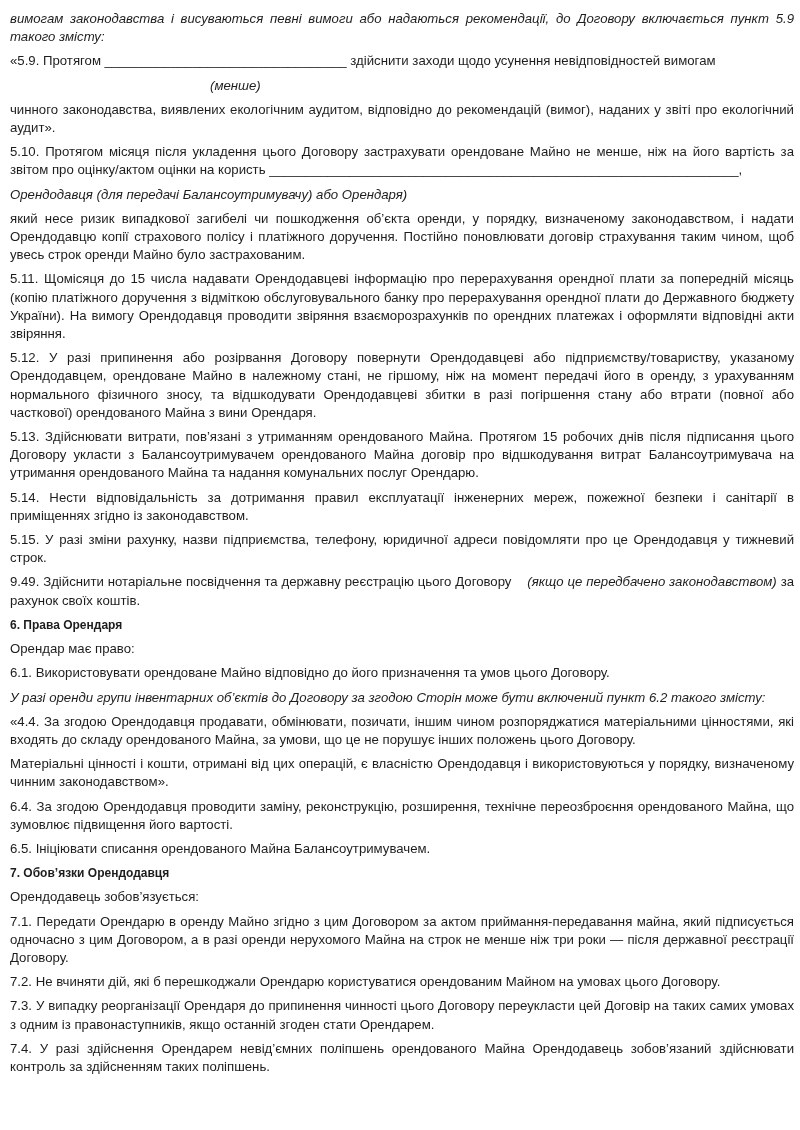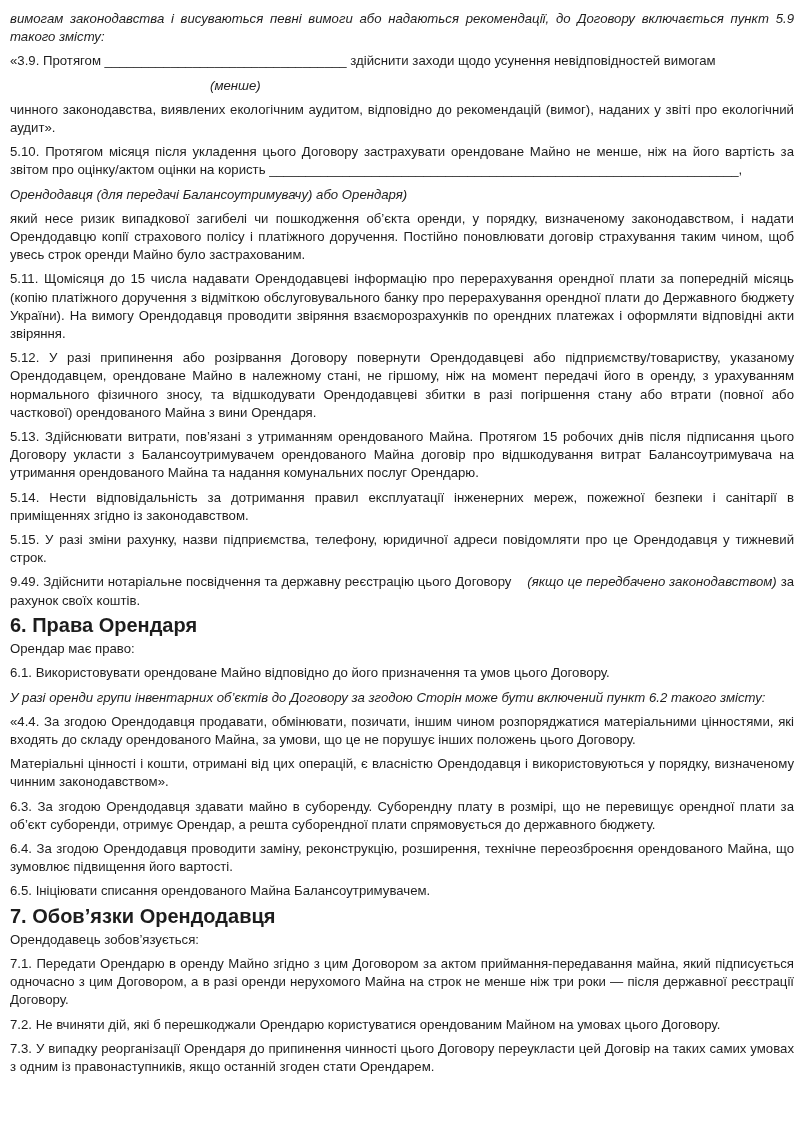--- a/index.html
+++ b/index.html
@@ -24,52 +24,51 @@
     text-indent: 200px;
     margin-top: -1px;
   }
   .caption-right {
     text-align: right;
     font-style: italic;
     padding-right: 4px;
   }
   .heading {
     font-weight: bold;
-    font-size: 20px;
+    font-size: 12px;
     margin: 20px 0 9px 0;
     text-align: left;
   }
   .nojust { text-align: left; }
   .runs .run-it { font-style: italic; margin-left: 12px; }
 </style>
 </head>
 <body>
 
 <div class="page">
   <p class="it">вимогам законодавства і висуваються певні вимоги або надаються рекомендації, до Договору включається пункт 5.9 такого змісту:</p>
-  <p class="nojust">«3.9. Протягом _________________________________ здійснити заходи щодо усунення невідповідностей вимогам</p>
+  <p class="nojust">«5.9. Протягом _________________________________ здійснити заходи щодо усунення невідповідностей вимогам</p>
   <p class="caption-indent">(менше)</p>
   <p>чинного законодавства, виявлених екологічним аудитом, відповідно до рекомендацій (вимог), наданих у звіті про екологічний аудит».</p>
   <p>5.10. Протягом місяця після укладення цього Договору застрахувати орендоване Майно не менше, ніж на його вартість за звітом про оцінку/актом оцінки на користь ________________________________________________________________,</p>
   <p class="caption-right">Орендодавця (для передачі Балансоутримувачу) або Орендаря)</p>
   <p>який несе ризик випадкової загибелі чи пошкодження об’єкта оренди, у порядку, визначеному законодавством, і надати Орендодавцю копії страхового полісу і платіжного доручення. Постійно поновлювати договір страхування таким чином, щоб увесь строк оренди Майно було застрахованим.</p>
   <p>5.11. Щомісяця до 15 числа надавати Орендодавцеві інформацію про перерахування орендної плати за попередній місяць (копію платіжного доручення з відміткою обслуговувального банку про перерахування орендної плати до Державного бюджету України). На вимогу Орендодавця проводити звіряння взаєморозрахунків по орендних платежах і оформляти відповідні акти звіряння.</p>
   <p>5.12. У разі припинення або розірвання Договору повернути Орендодавцеві або підприємству/товариству, указаному Орендодавцем, орендоване Майно в належному стані, не гіршому, ніж на момент передачі його в оренду, з урахуванням нормального фізичного зносу, та відшкодувати Орендодавцеві збитки в разі погіршення стану або втрати (повної або часткової) орендованого Майна з вини Орендаря.</p>
   <p>5.13. Здійснювати витрати, пов’язані з утриманням орендованого Майна. Протягом 15 робочих днів після підписання цього Договору укласти з Балансоутримувачем орендованого Майна договір про відшкодування витрат Балансоутримувача на утримання орендованого Майна та надання комунальних послуг Орендарю.</p>
   <p>5.14. Нести відповідальність за дотримання правил експлуатації інженерних мереж, пожежної безпеки і санітарії в приміщеннях згідно із законодавством.</p>
   <p>5.15. У разі зміни рахунку, назви підприємства, телефону, юридичної адреси повідомляти про це Орендодавця у тижневий строк.</p>
   <p class="runs"><span>9.49. Здійснити нотаріальне посвідчення та державну реєстрацію цього Договору </span><span class="run-it">(якщо це передбачено законодавством)</span><span> за рахунок своїх коштів.</span></p>
 
   <p class="heading">6. Права Орендаря</p>
   <p class="nojust">Орендар має право:</p>
   <p class="nojust">6.1. Використовувати орендоване Майно відповідно до його призначення та умов цього Договору.</p>
   <p class="it nojust">У разі оренди групи інвентарних об’єктів до Договору за згодою Сторін може бути включений пункт 6.2 такого змісту:</p>
   <p>«4.4. За згодою Орендодавця продавати, обмінювати, позичати, іншим чином розпоряджатися матеріальними цінностями, які входять до складу орендованого Майна, за умови, що це не порушує інших положень цього Договору.</p>
   <p>Матеріальні цінності і кошти, отримані від цих операцій, є власністю Орендодавця і використовуються у порядку, визначеному чинним законодавством».</p>
-  <p>6.3. За згодою Орендодавця здавати майно в суборенду. Суборендну плату в розмірі, що не перевищує орендної плати за об’єкт суборенди, отримує Орендар, а решта суборендної плати спрямовується до державного бюджету.</p>
   <p>6.4. За згодою Орендодавця проводити заміну, реконструкцію, розширення, технічне переозброєння орендованого Майна, що зумовлює підвищення його вартості.</p>
   <p class="nojust">6.5. Ініціювати списання орендованого Майна Балансоутримувачем.</p>
 
   <p class="heading">7. Обов’язки Орендодавця</p>
   <p class="nojust">Орендодавець зобов’язується:</p>
   <p>7.1. Передати Орендарю в оренду Майно згідно з цим Договором за актом приймання-передавання майна, який підписується одночасно з цим Договором, а в разі оренди нерухомого Майна на строк не менше ніж три роки — після державної реєстрації Договору.</p>
   <p class="nojust">7.2. Не вчиняти дій, які б перешкоджали Орендарю користуватися орендованим Майном на умовах цього Договору.</p>
   <p>7.3. У випадку реорганізації Орендаря до припинення чинності цього Договору переукласти цей Договір на таких самих умовах з одним із правонаступників, якщо останній згоден стати Орендарем.</p>
   <p>7.4. У разі здійснення Орендарем невід’ємних поліпшень орендованого Майна Орендодавець зобов’язаний здійснювати контроль за здійсненням таких поліпшень.</p>
 

